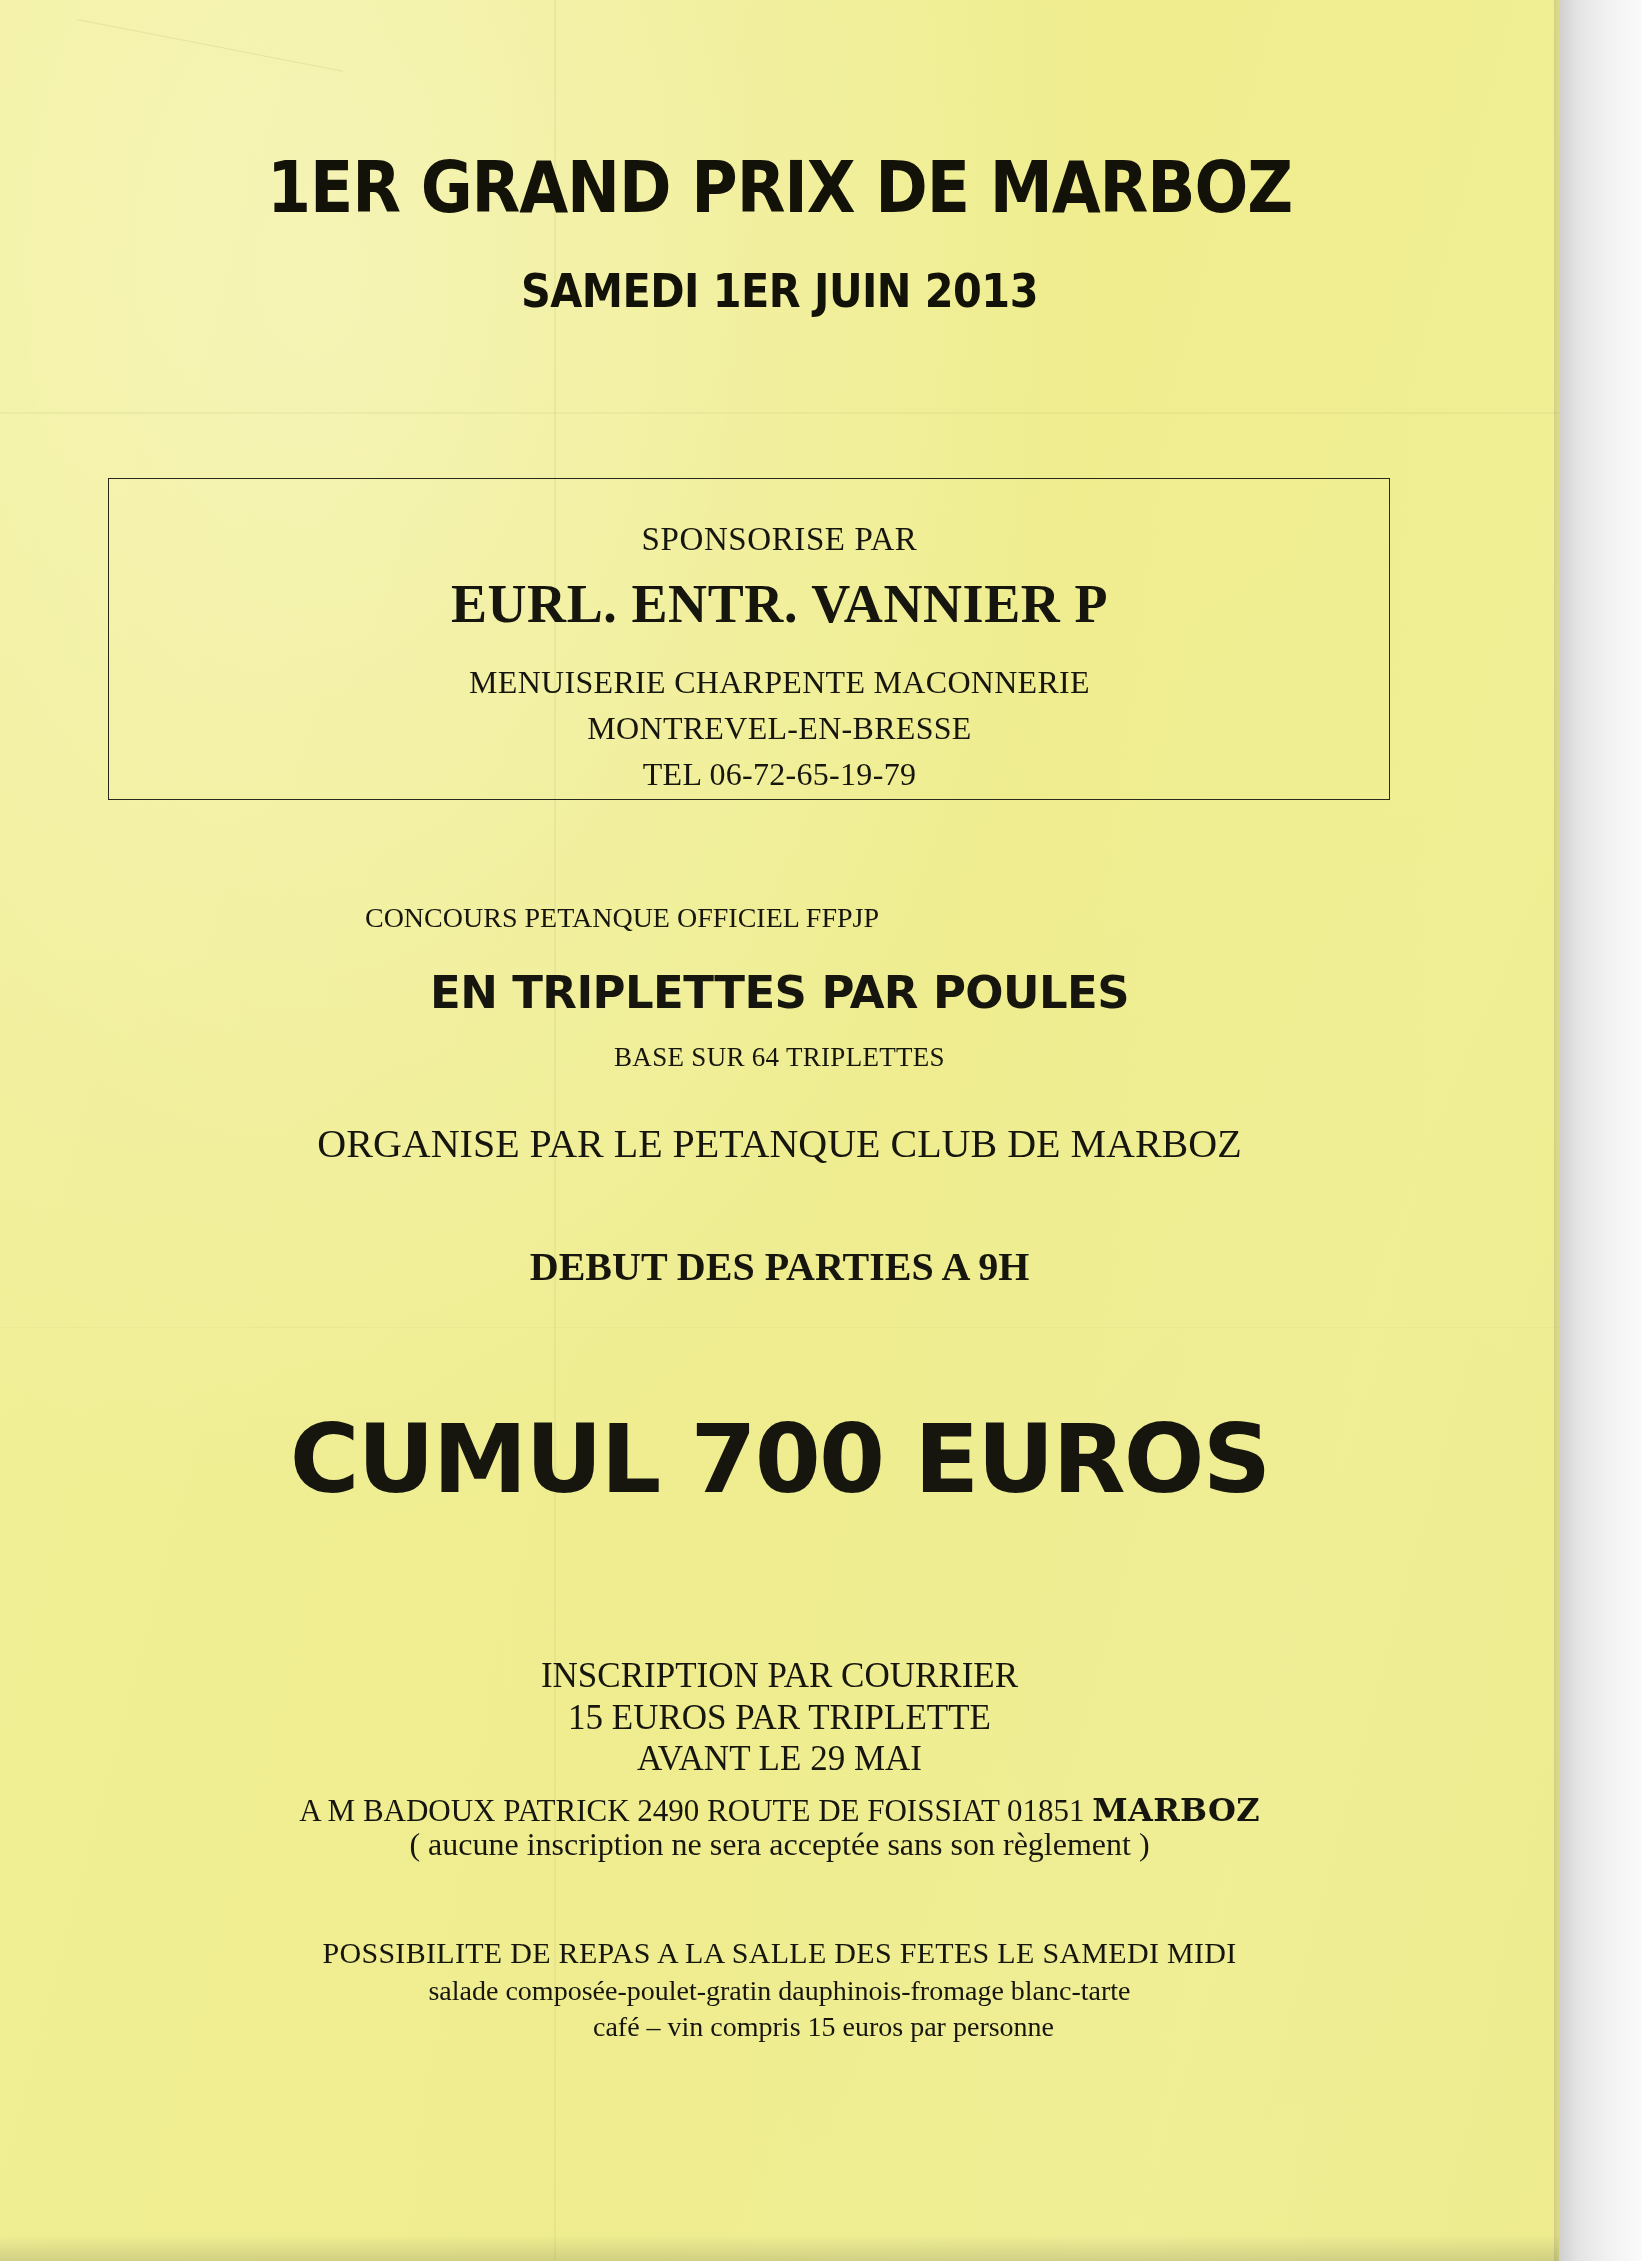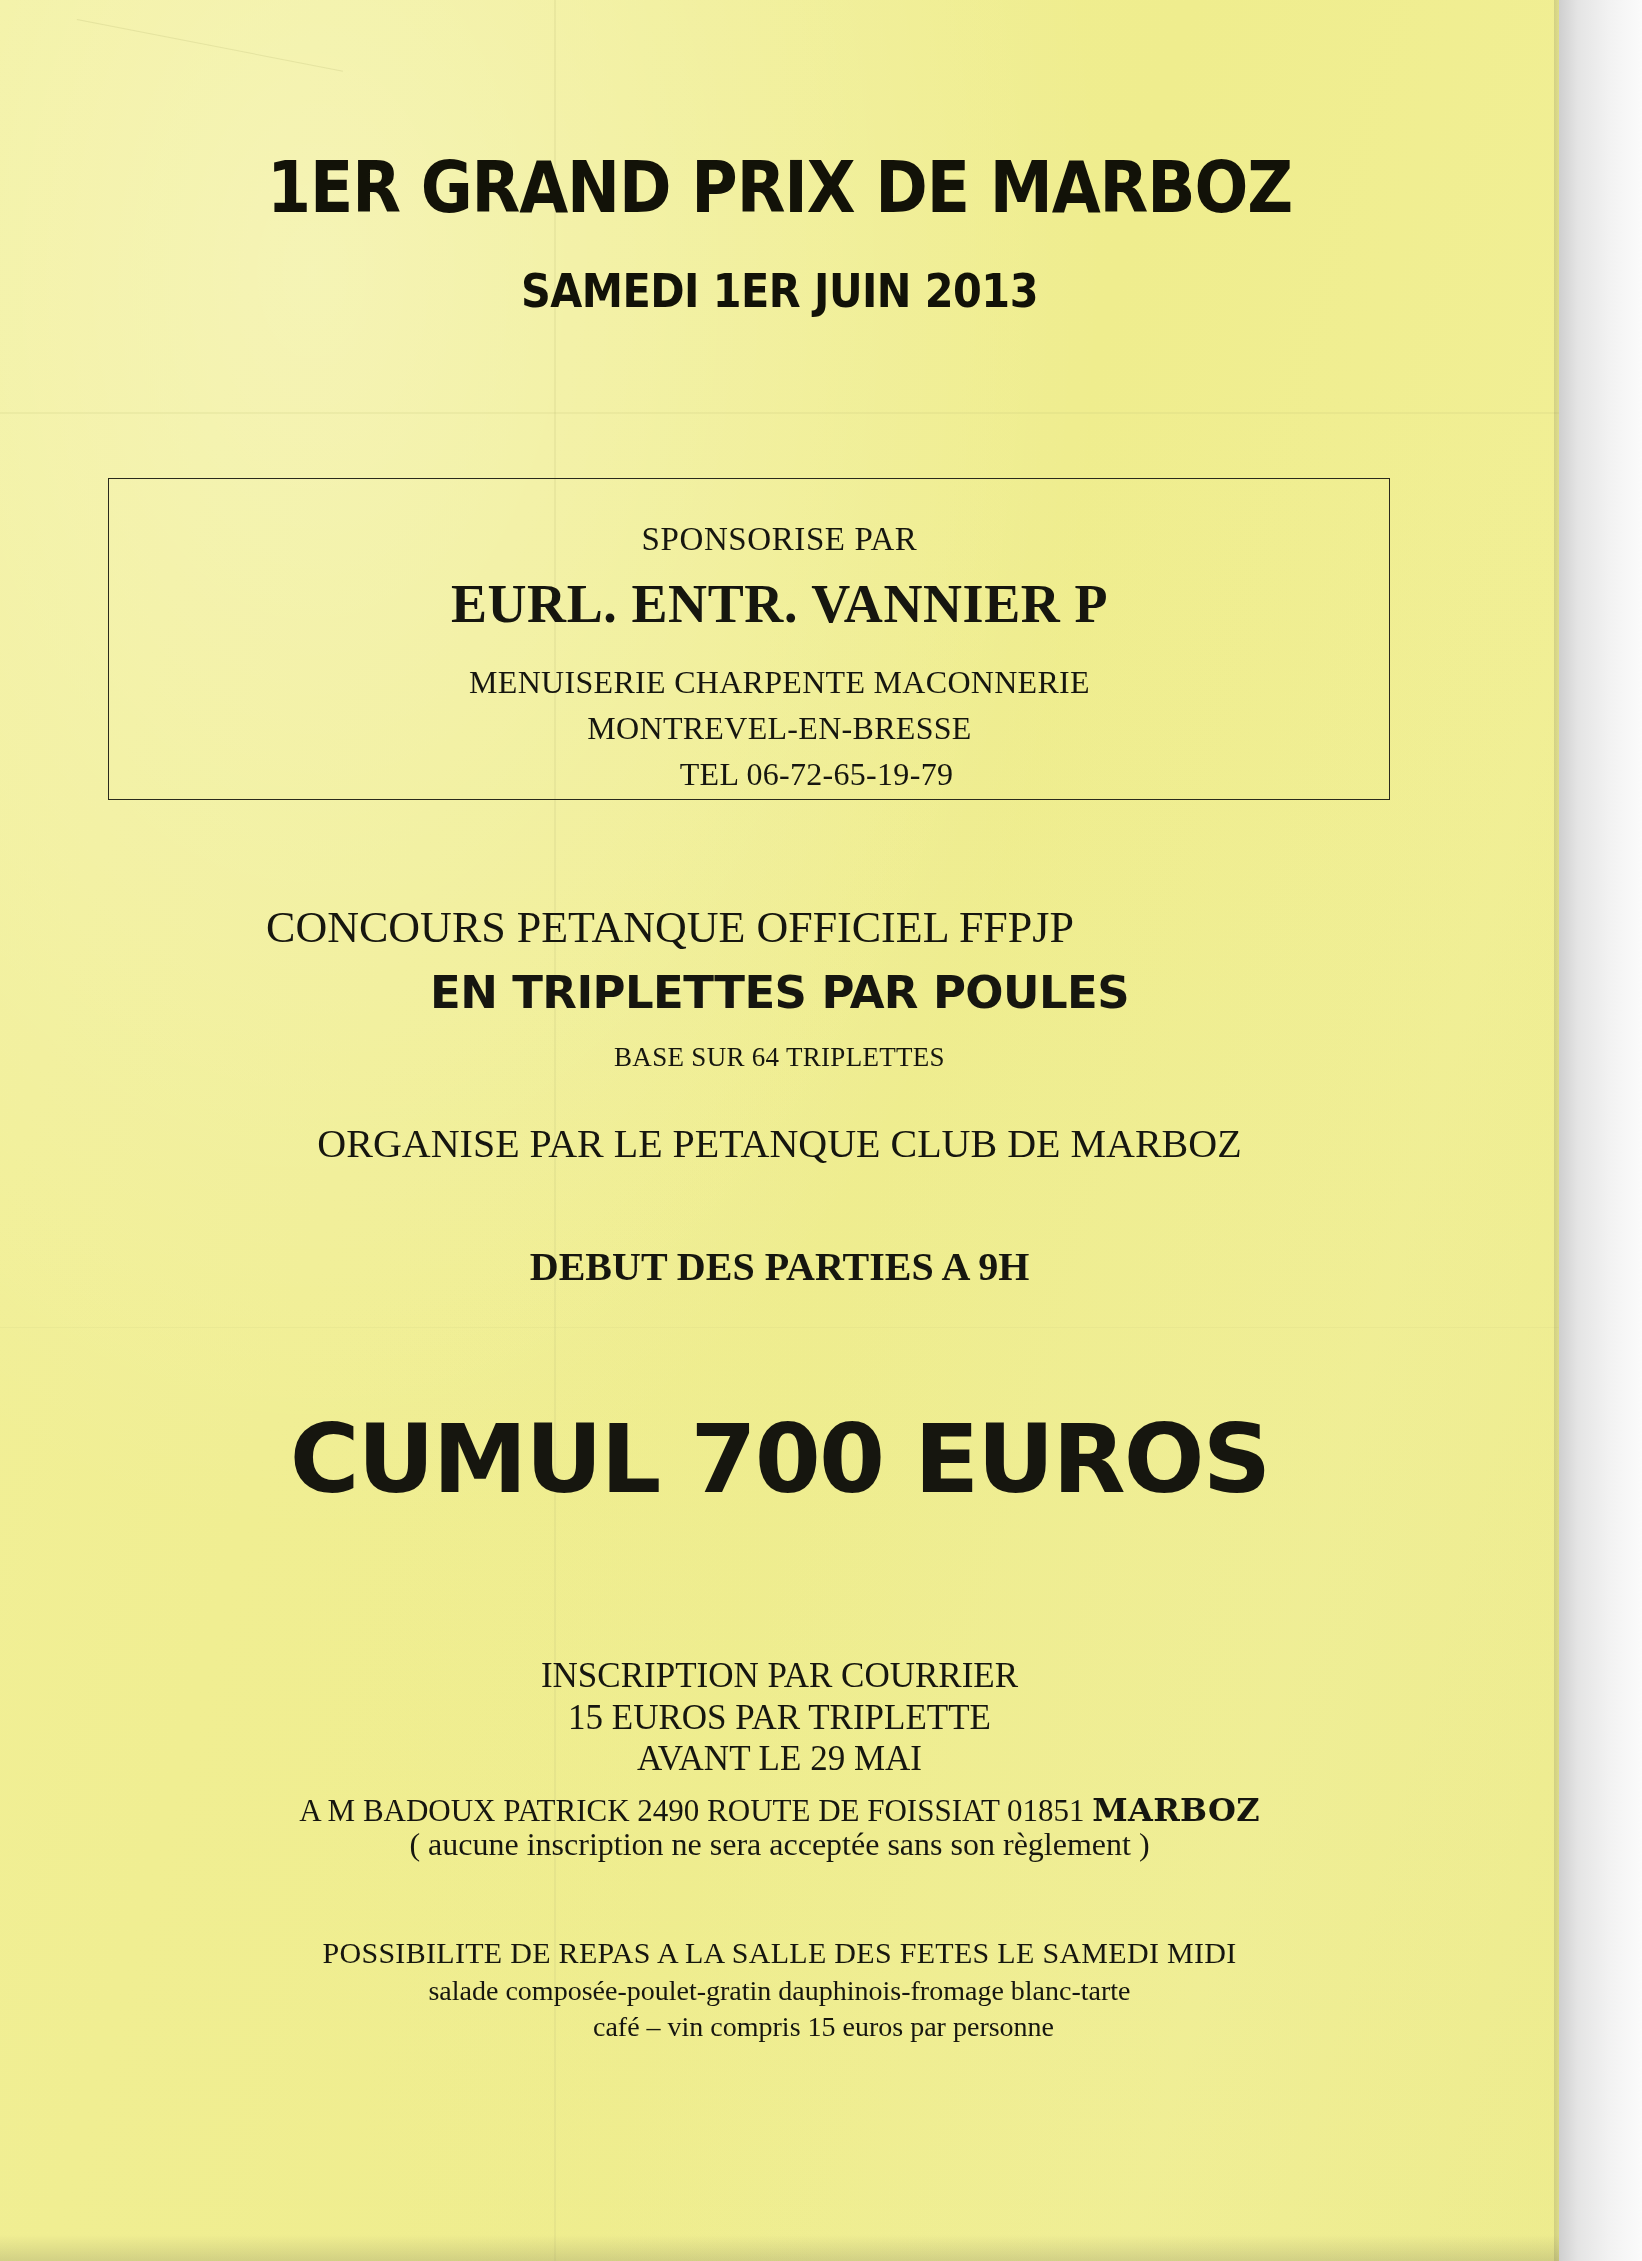--- a/index.html
+++ b/index.html
@@ -119,27 +119,27 @@
   #sponsor-trade {
     position: absolute; left: 0; top: 664px; width: 1559px;
     font-size: 32px; letter-spacing: 0.3px;
   }
   #sponsor-city {
     position: absolute; left: 0; top: 710px; width: 1559px;
     font-size: 32px; letter-spacing: 0.3px;
   }
   #sponsor-tel {
     position: absolute; left: 0; top: 756px; width: 1559px;
-    font-size: 32px; letter-spacing: 0.3px; margin-left: 37px;
+    font-size: 32px; letter-spacing: 0.3px;
   }
 
   
   #line-concours {
     position: absolute; left: 0; top: 902px; width: 1244px;
-    font-size: 44px; letter-spacing: 0px; padding-left: 48px;
+    font-size: 28px; letter-spacing: 0px;
   }
   #line-triplettes {
     position: absolute; left: 0; top: 966px; width: 1559px;
     font-family: "DejaVu Sans", sans-serif;
     font-weight: 700;
     font-size: 45px;
     letter-spacing: -0.6px;
   }
   #line-base {
     position: absolute; left: 0; top: 1042px; width: 1559px;

